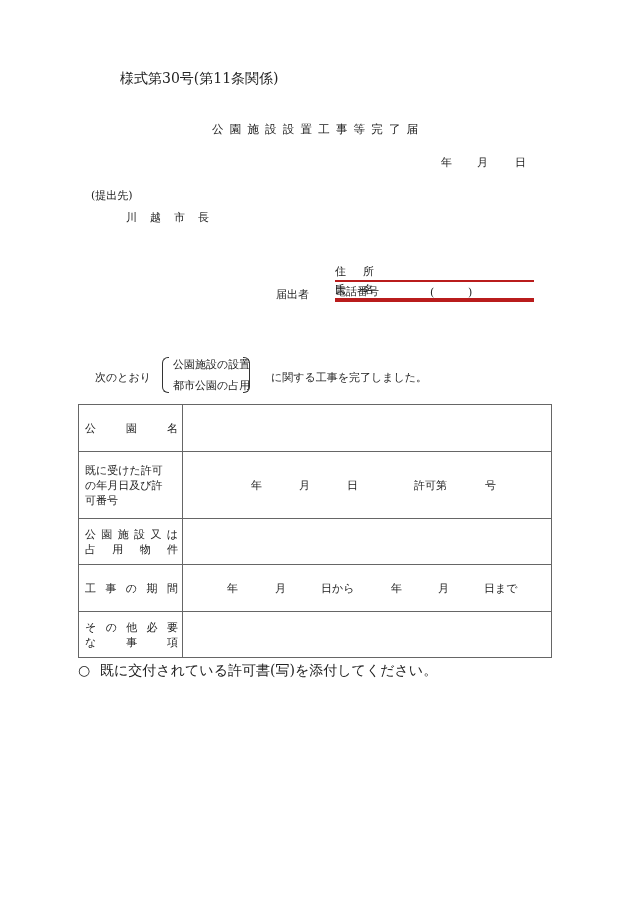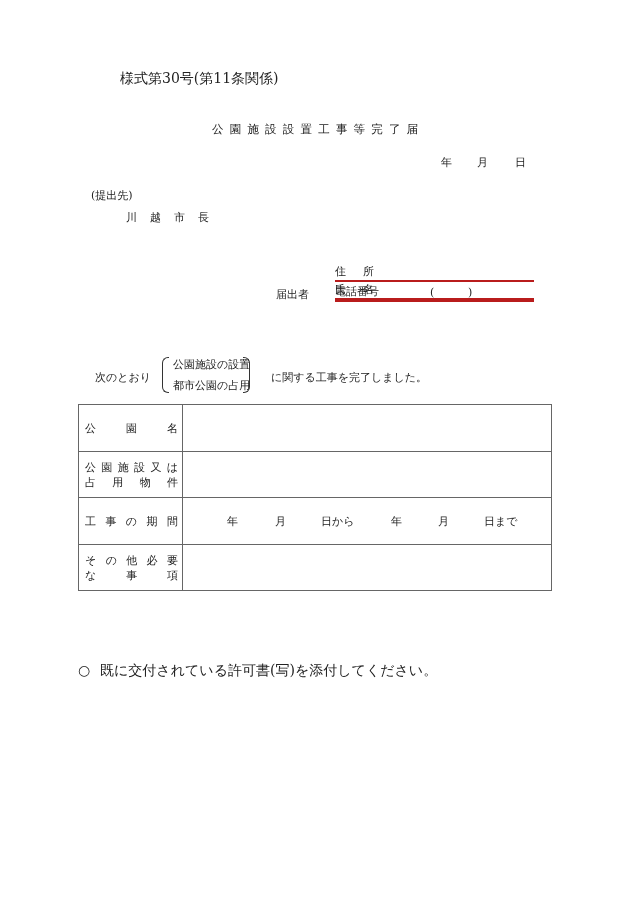--- a/index.html
+++ b/index.html
@@ -140,20 +140,34 @@
       <tr class="r1">
     <td class="label">
       <div class="spread">
         <span>公</span>
         <span>園</span>
         <span>名</span>
       </div>
     </td>
     <td class="value"></td>
   </tr>
+  <tr class="r2">
+    <td class="label">
+      <div>既に受けた許可</div>
+      <div>の年月日及び許</div>
+      <div>可番号</div>
+    </td>
+    <td class="value">
+      <span class="val-inline" style="left:68px">年</span>
+      <span class="val-inline" style="left:116px">月</span>
+      <span class="val-inline" style="left:164px">日</span>
+      <span class="val-inline" style="left:231px">許可第</span>
+      <span class="val-inline" style="left:302px">号</span>
+    </td>
+  </tr>
   <tr class="r3">
     <td class="label">
       <div class="spread">
         <span>公</span>
             <span>園</span>
             <span>施</span>
             <span>設</span>
             <span>又</span>
             <span>は</span>
       </div>

